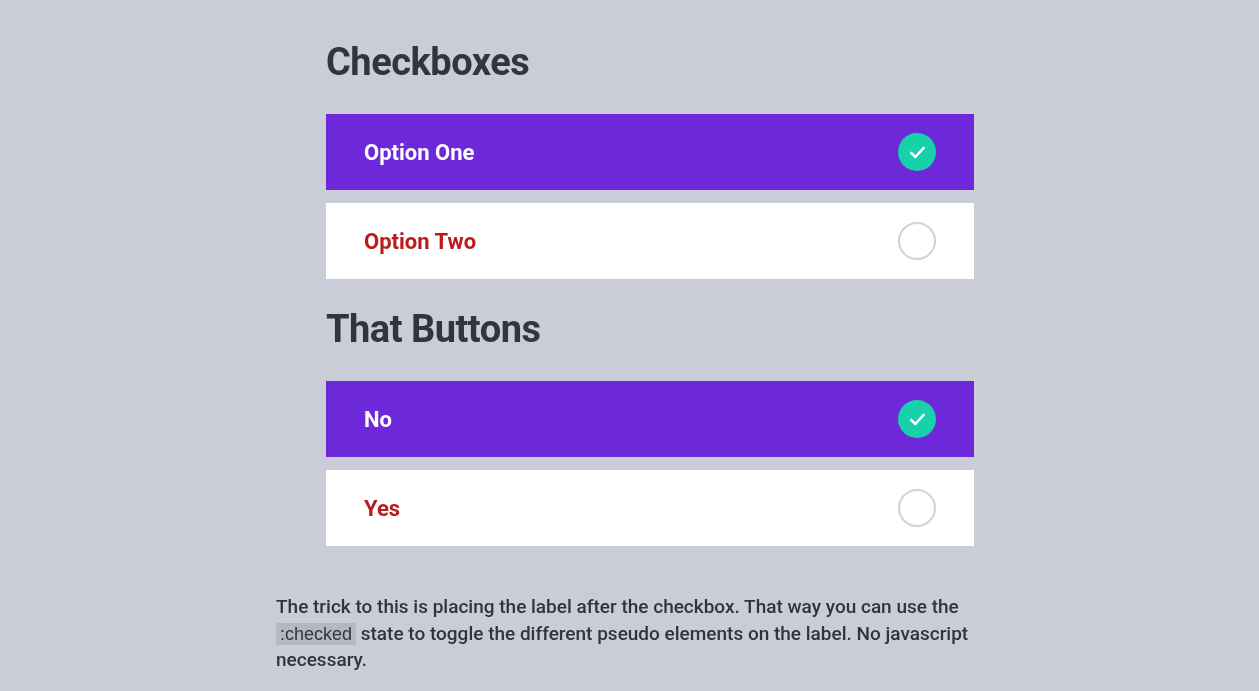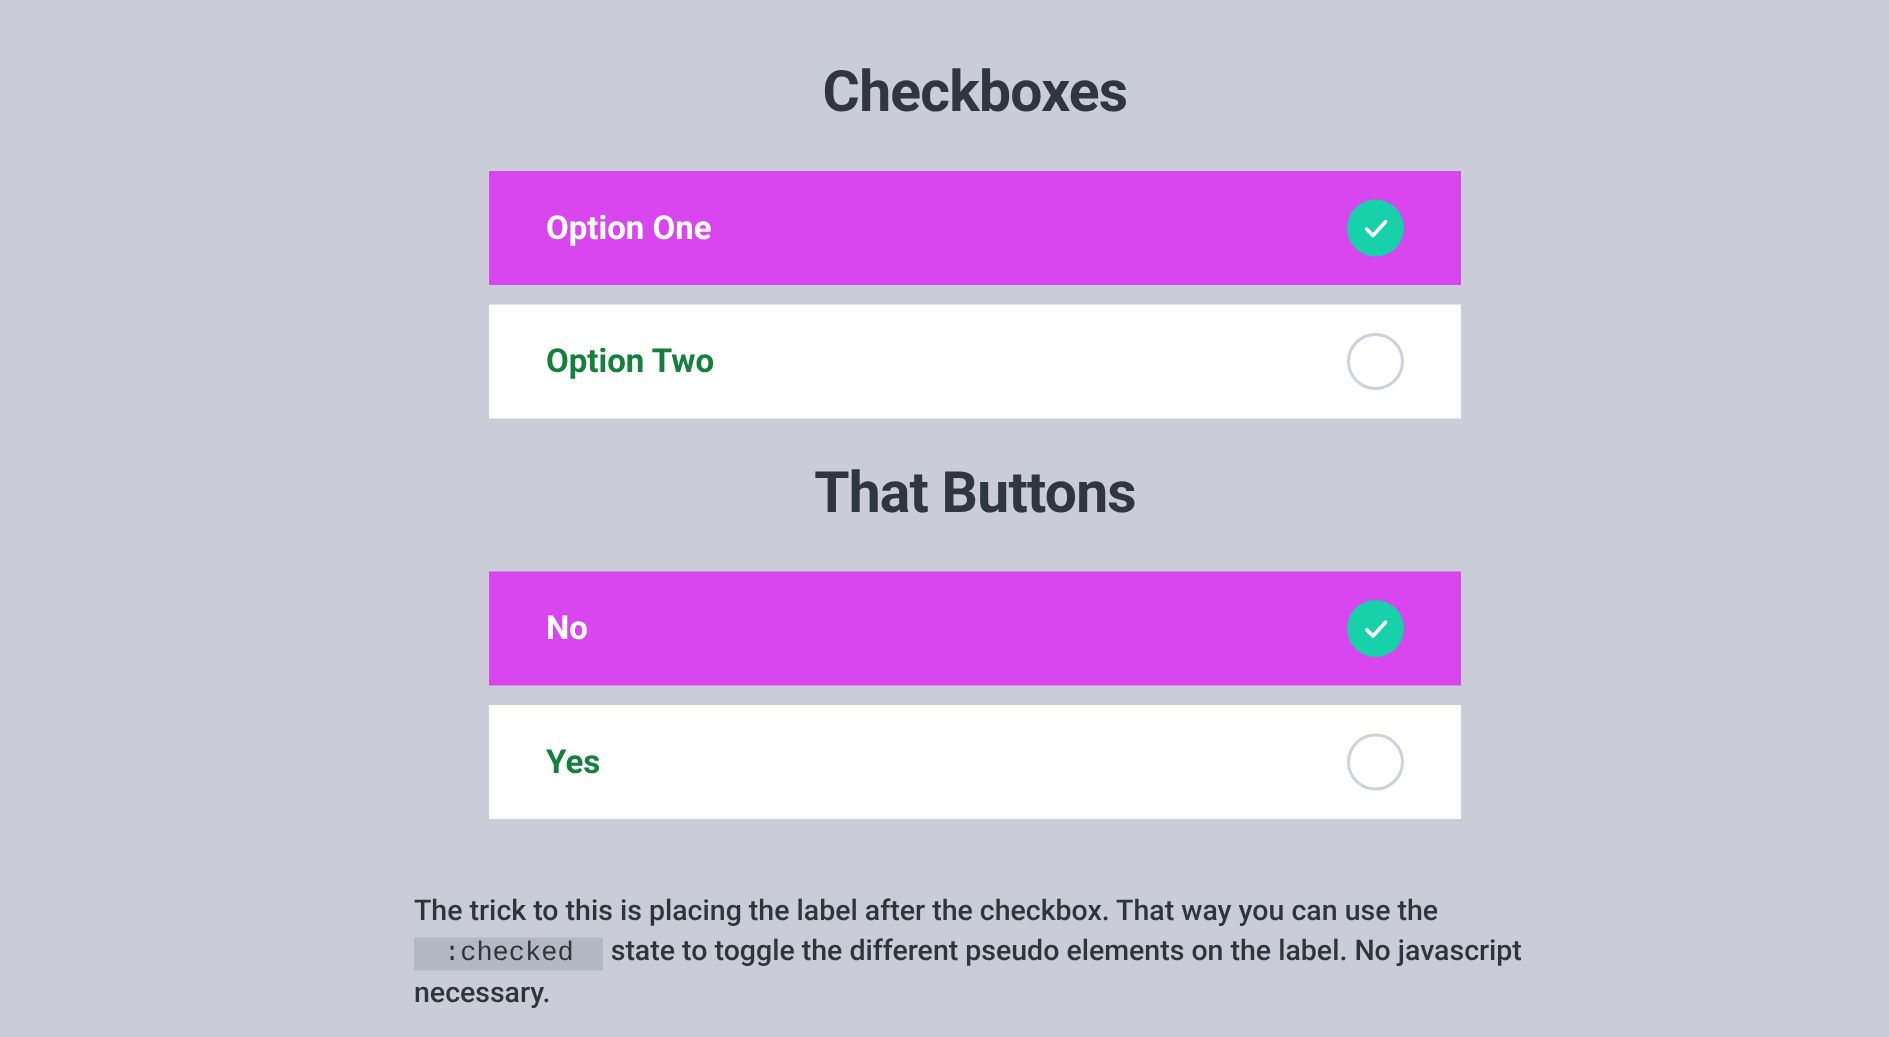--- a/index.html
+++ b/index.html
@@ -12,45 +12,44 @@
       color: #2f3640;
     }
     .wrap {
       width: 760px;
       margin-left: 276px;
       padding-top: 40px;
     }
     .inner {
       width: 648px;
       margin-left: 50px;
-      text-align: center;
     }
     h2 {
       font-size: 38px;
       font-weight: 700;
       color: #2f3640;
       margin-bottom: 30px;
       letter-spacing: -0.5px;
     }
     .group { margin-bottom: 28px; }
     .row {
       background: #ffffff;
       height: 76px;
       display: flex;
       align-items: center;
       justify-content: space-between;
       padding: 0 38px;
       margin-bottom: 13px;
       font-size: 22px;
       font-weight: 700;
-      color: #15803d;
+      color: #b91c1c;
       cursor: pointer;
     }
     .row.checked {
-      background: #d946ef;
+      background: #6d28d9;
       color: #ffffff;
     }
     .indicator {
       width: 38px;
       height: 38px;
       border-radius: 50%;
       border: 2px solid #cfd2da;
       background: transparent;
       display: flex;
       align-items: center;
@@ -75,23 +74,23 @@
     .footer-text {
       width: 760px;
       font-size: 19px;
       line-height: 1.4;
       color: #30353d;
       font-weight: 500;
       margin-top: 48px;
       margin-left: 0;
     }
     code.inline {
-      font-family: Liberation Mono, monospace;
+      font-family: Liberation Sans, sans-serif;
       background: #b4b8c3;
-      padding: 1px 20px;
+      padding: 1px 4px;
       font-size: 18px;
     }
   </style>
 </head>
 <body>
 
 <div class="wrap">
   <div class="inner">
     <h2>Checkboxes</h2>
     <div class="group">

